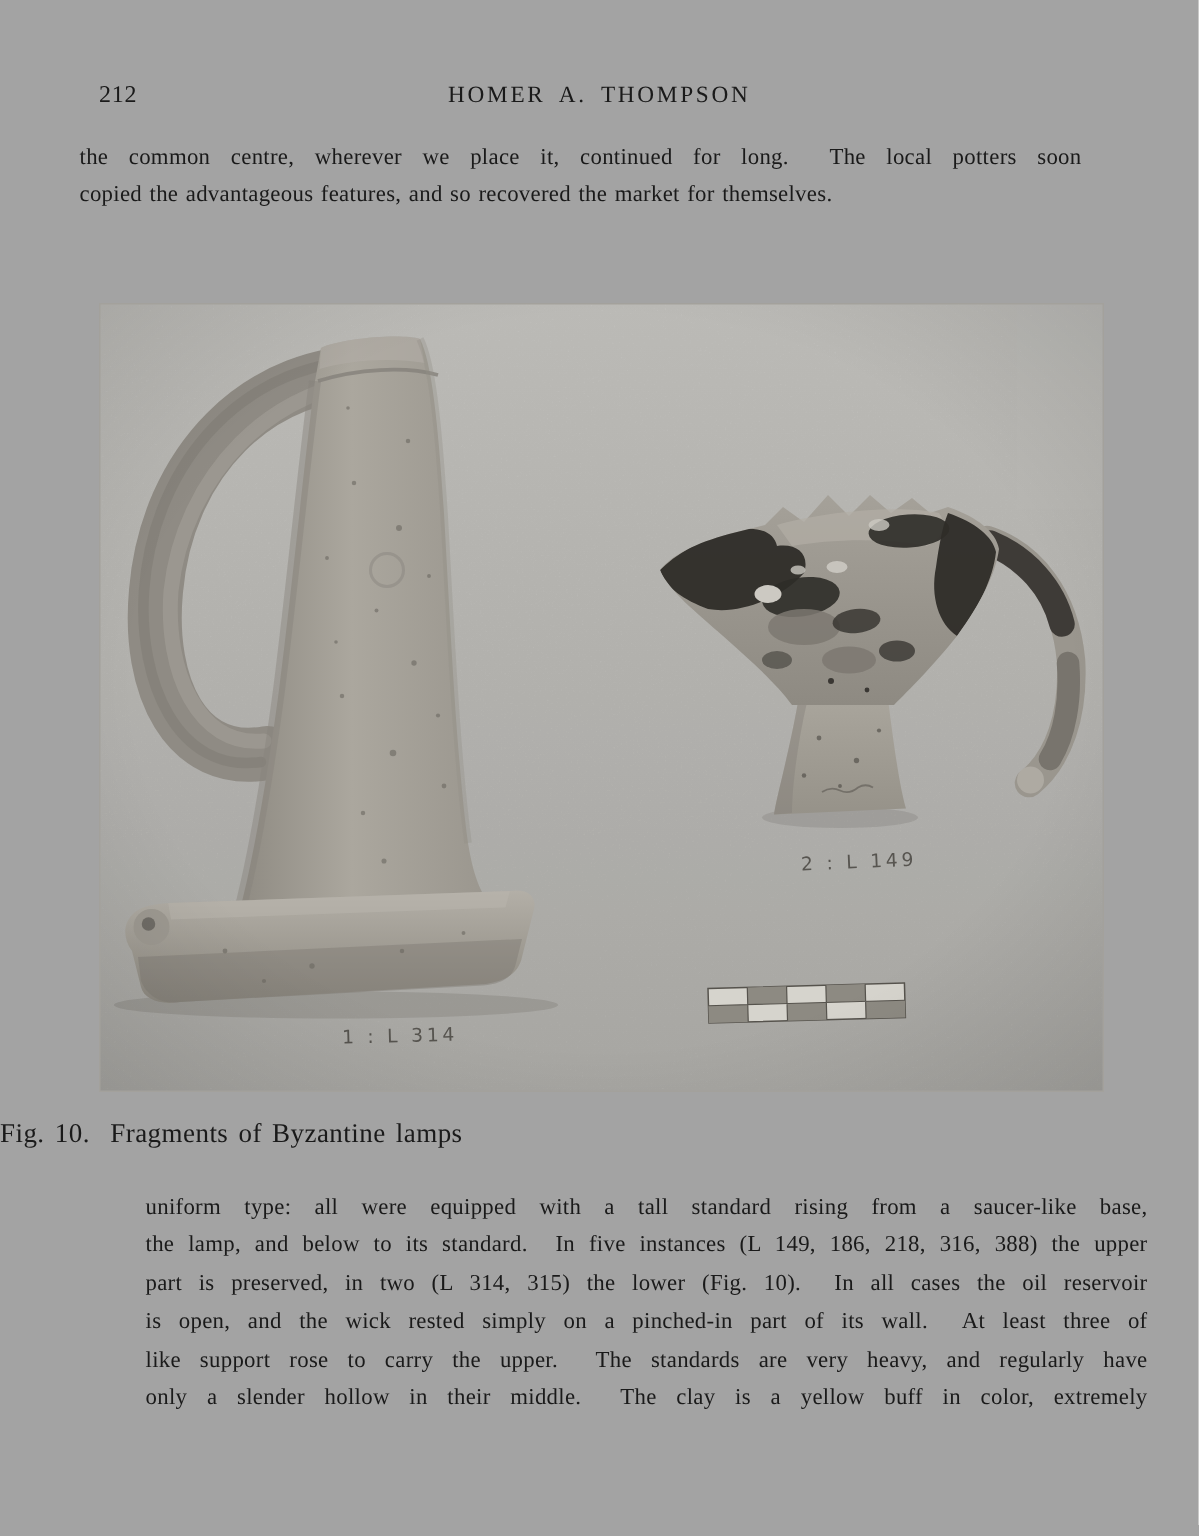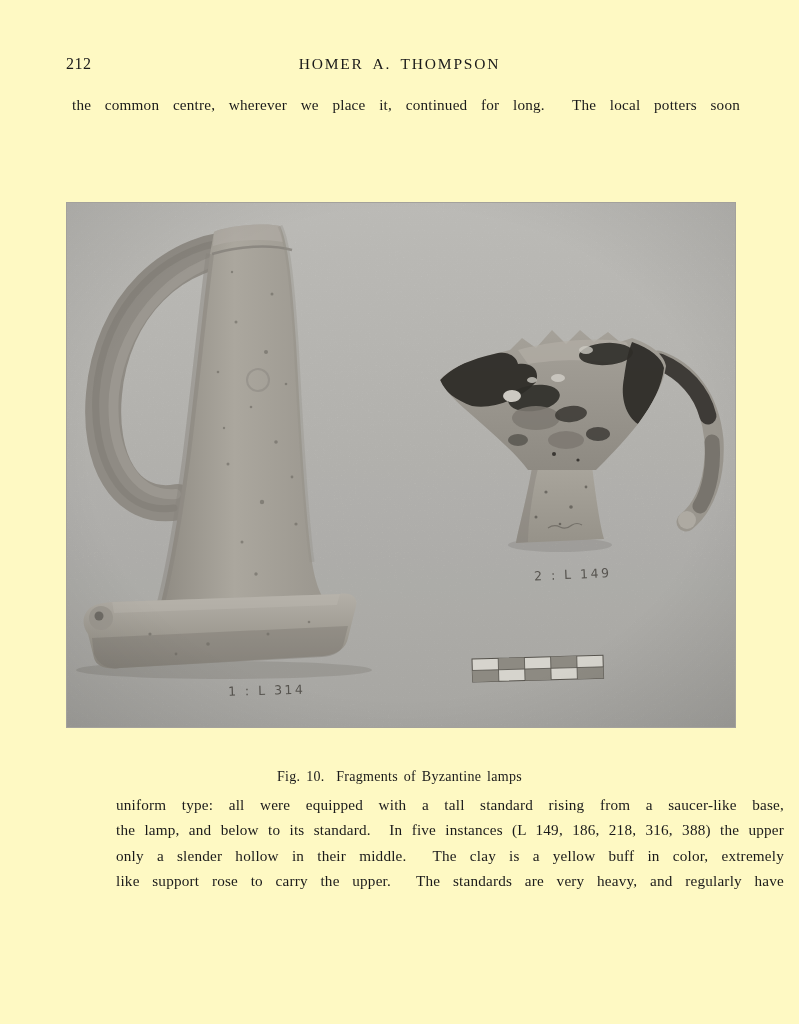--- a/index.html
+++ b/index.html
@@ -1,69 +1,70 @@
 <!DOCTYPE html>
 <html><head>
 <meta charset="utf-8">
 <style>
   html,body{margin:0;padding:0;background:#e8e8e6;}
   .sheet{
     position:relative; width:799px; height:1024px;
-    background:#fef9c3; overflow:hidden;
+    background:#a3a3a3; overflow:hidden;
     font-family:"Liberation Serif", serif;
     color:#1a1a1a;
     -webkit-font-smoothing:antialiased;
   }
   .pagenum{
     position:absolute; left:66px; top:55px;
     font-size:16px; letter-spacing:.5px;
   }
   .runhead{
     position:absolute; left:0; right:0; top:55px;
     text-align:center; font-size:15.5px; letter-spacing:1.8px; word-spacing:4px;
   }
-  .para{ position:absolute; left:72px; width:668px; }
+  .para{ position:absolute; left:53px; width:668px; }
   .p1{ top:92px; }
   .p2{ top:143px; }
   .p3{ top:792px;margin-left:44px; }
   .tline{
     white-space:pre-wrap;
     font-size:15.2px; line-height:25.4px; height:25.4px;
     letter-spacing:.2px; word-spacing:1px;
     text-align:justify; text-align-last:justify;
     overflow:visible;
   }
   .tline.end{ text-align-last:left; }
   .tline.indent{ text-indent:28px; }
   .photo{
     position:absolute; left:66px; top:202px; width:670px; height:526px;
     margin:0; padding:0;
   }
   .photo svg{ display:block; }
   .caption{
-    position:absolute; left:0; right:0; top:769px;
-    text-align:center; font-size:14px; letter-spacing:.3px; word-spacing:2px;
+    position:absolute; left:0; right:0; top:745px;
+    text-align:left; font-size:18px; letter-spacing:.3px; word-spacing:2px;
     white-space:pre-wrap;
   }
   .photo-label{
     font-family:"DejaVu Sans", sans-serif;
     font-size:12.5px; letter-spacing:2.5px;
     fill:#45423d; opacity:.82;
   }
 </style>
 </head>
 <body>
 
 <div class="sheet">
 
   <div class="pagenum">212</div>
   <div class="runhead">HOMER A. THOMPSON</div>
 
   <div class="para p1">
     <div class="tline">the common centre, wherever we place it, continued for long.  The local potters soon</div>
+    <div class="tline end">copied the advantageous features, and so recovered the market for themselves.</div>
   </div>
 
 
   <figure class="photo">
     <svg width="670" height="526" viewBox="0 0 670 526">
       <defs>
         <linearGradient id="bgGrad" x1="0" y1="0" x2="0" y2="1">
           <stop offset="0" stop-color="#c6c5c1"></stop>
           <stop offset="0.5" stop-color="#bcbbb7"></stop>
           <stop offset="1" stop-color="#b1b0ac"></stop>
@@ -206,17 +207,19 @@
       <rect x="0" y="0" width="670" height="526" fill="url(#vig)"></rect>
       <rect x="0.5" y="0.5" width="669" height="525" fill="none" stroke="#a3a19c" stroke-width="1"></rect>
     </svg>
   </figure>
 
   <div class="caption">Fig. 10.  Fragments of Byzantine lamps</div>
 
   <div class="para p3">
     <div class="tline">uniform type: all were equipped with a tall standard rising from a saucer-like base,</div>
     <div class="tline">the lamp, and below to its standard.  In five instances (L 149, 186, 218, 316, 388) the upper</div>
+    <div class="tline">part is preserved, in two (L 314, 315) the lower (Fig. 10).  In all cases the oil reservoir</div>
+    <div class="tline">is open, and the wick rested simply on a pinched-in part of its wall.  At least three of</div>
+    <div class="tline">like support rose to carry the upper.  The standards are very heavy, and regularly have</div>
     <div class="tline">only a slender hollow in their middle.  The clay is a yellow buff in color, extremely</div>
-    <div class="tline">like support rose to carry the upper.  The standards are very heavy, and regularly have</div>
   </div>
 
 </div>
 
 </body></html>

